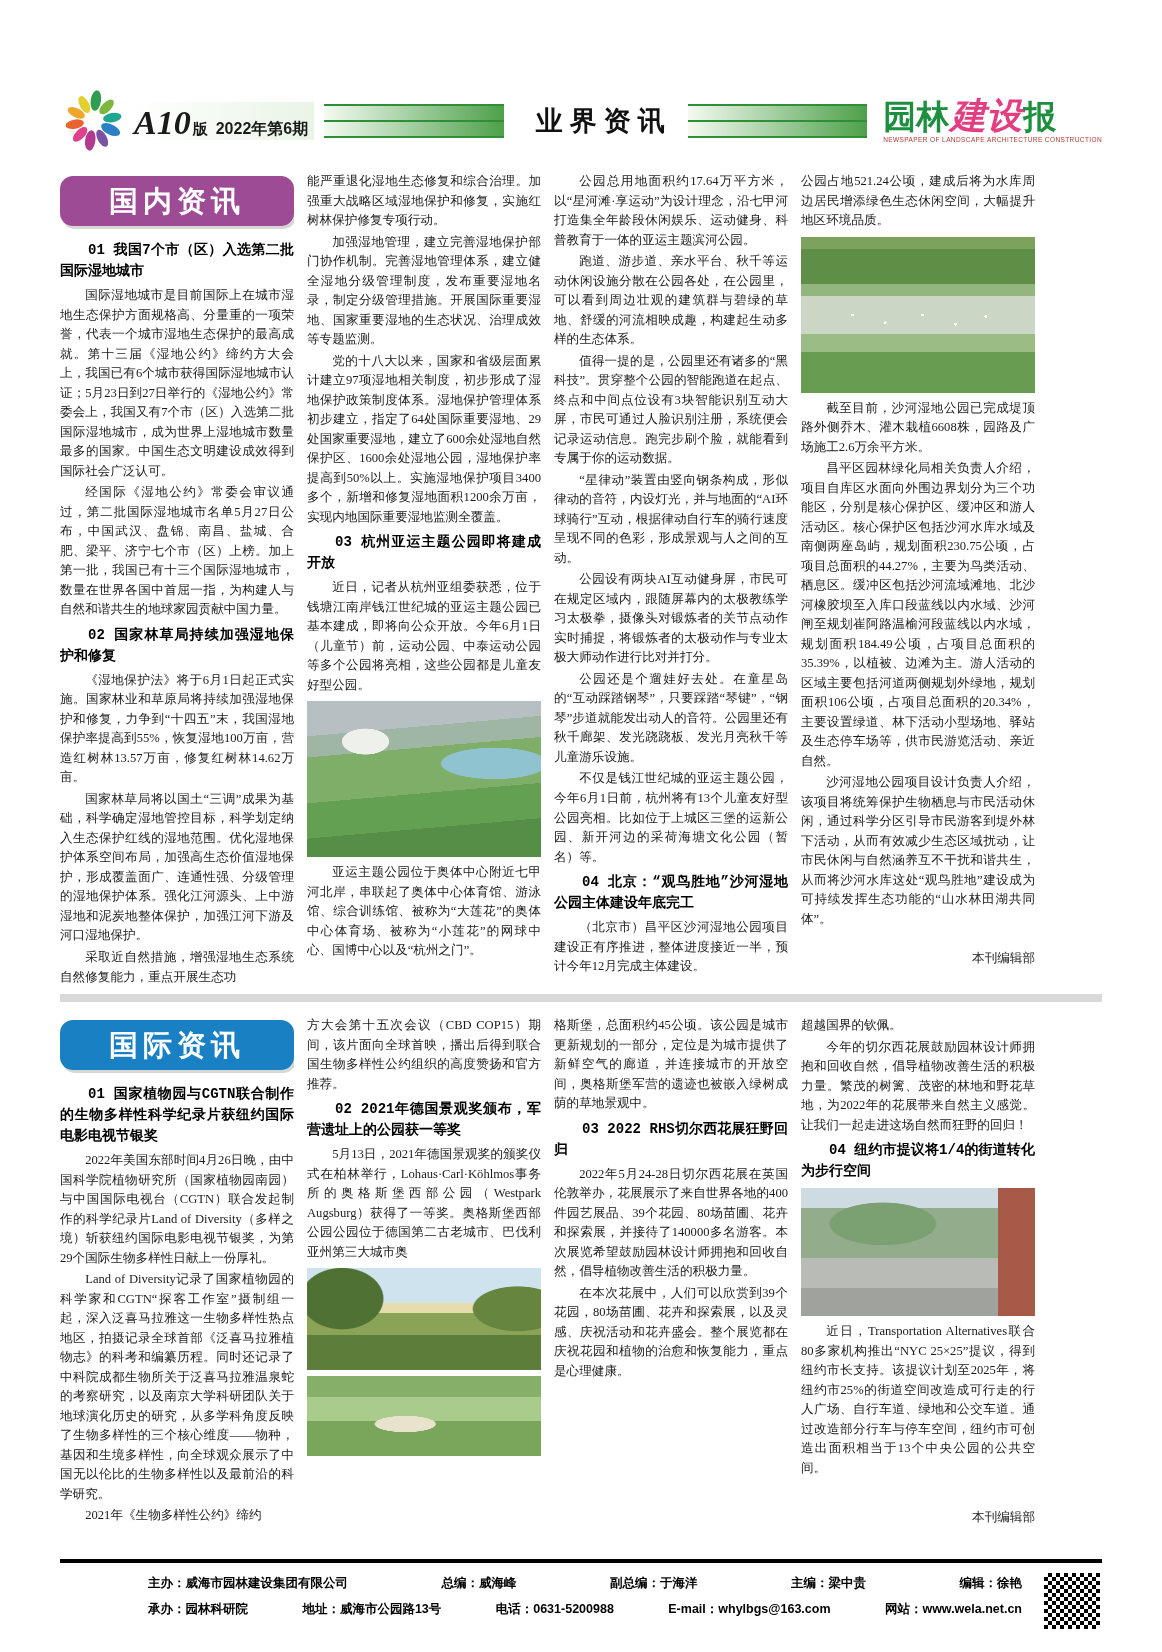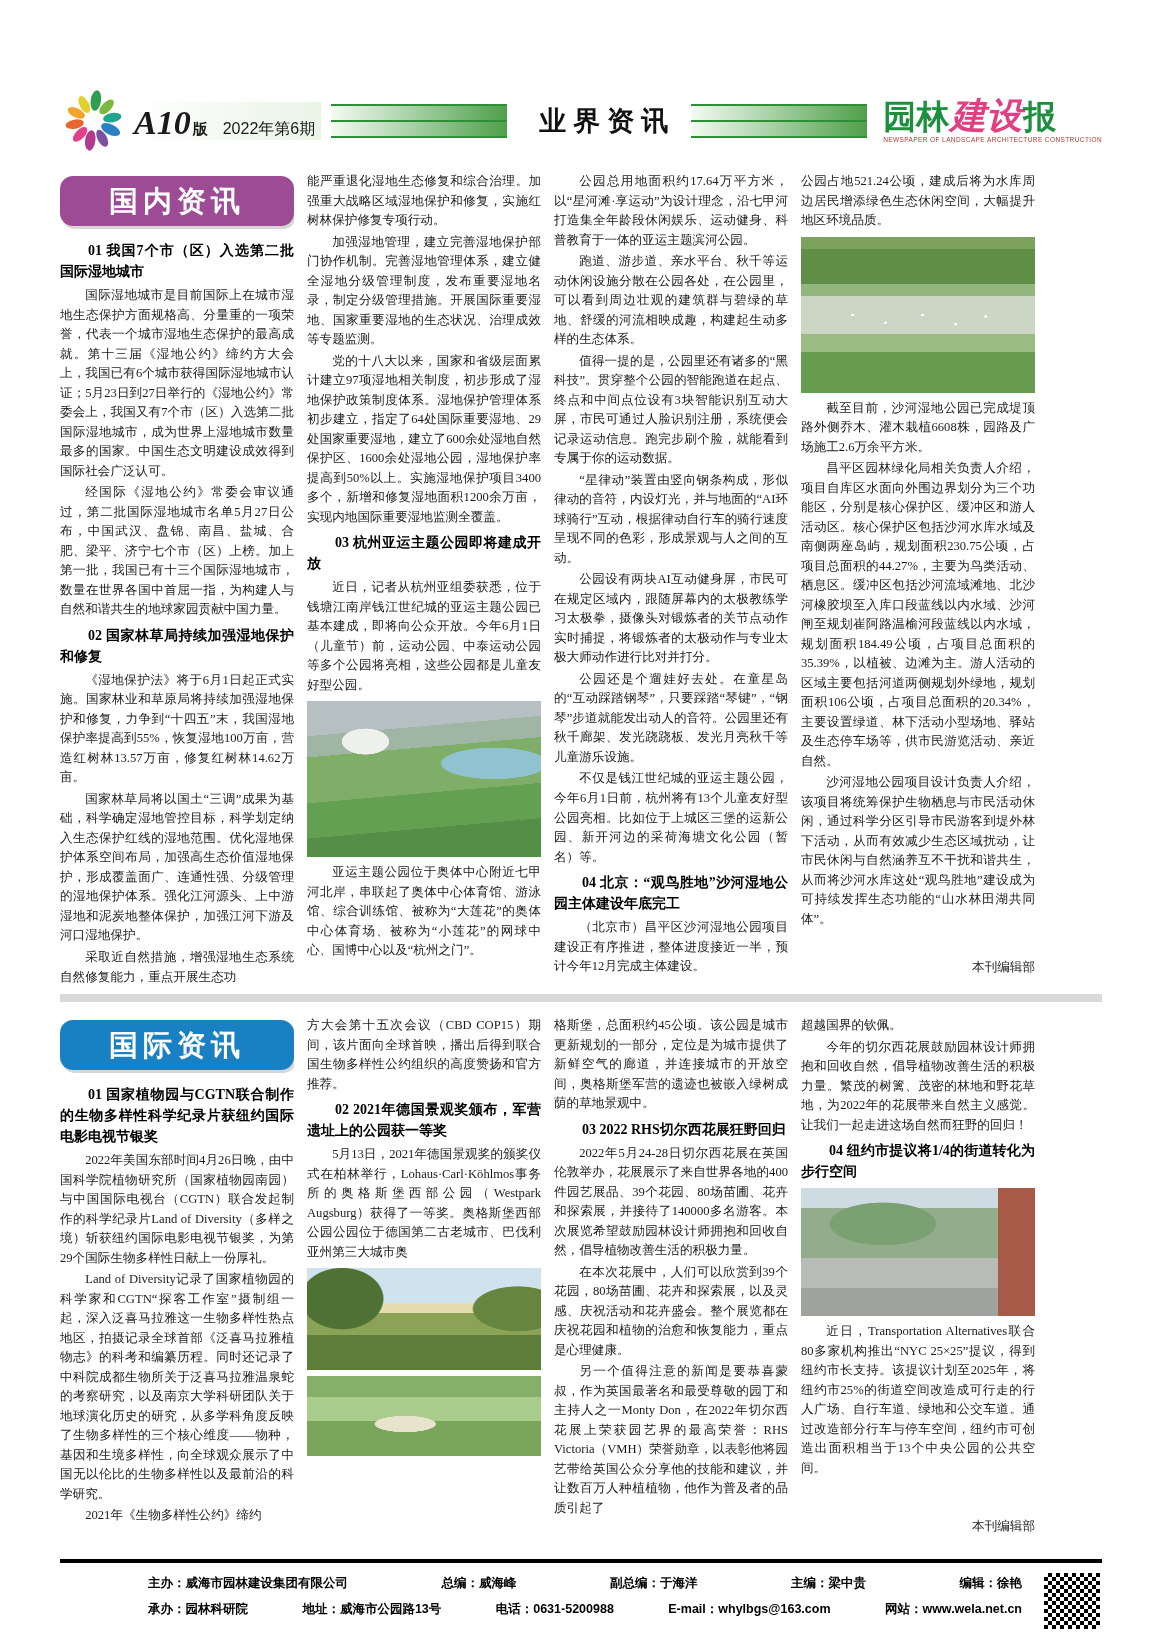--- a/index.html
+++ b/index.html
@@ -7,21 +7,21 @@
         font-family:"Liberation Serif",serif;color:#1a1a1a;}
   .inner{padding:0 60px;}
 
   
   .header{margin:84px 60px 0;height:74px;display:flex;align-items:center;}
   .logo{width:66px;height:66px;flex:0 0 auto;margin-right:6px;}
   .pagenum{display:flex;align-items:baseline;flex:0 0 auto;margin-right:10px;
            background:linear-gradient(90deg,#ffffff,#e9f4e6);padding:4px 6px 0 2px;}
   .a10{font-family:"Liberation Serif",serif;font-style:italic;font-weight:700;font-size:34px;line-height:1;}
   .ban{font-family:"Liberation Sans",sans-serif;font-size:15px;font-weight:700;margin-left:2px;}
-  .issue{font-family:"Liberation Sans",sans-serif;font-size:16px;font-weight:400;margin-left:15px;text-align:right;}
+  .issue{font-family:"Liberation Sans",sans-serif;font-size:16px;font-weight:700;margin-left:8px;text-align:right;}
   .bar{flex:1 1 auto;height:34px;align-self:center;
        background:
          linear-gradient(180deg,#2f8f36 0 2px,rgba(0,0,0,0) 2px calc(50% - 1px),
                          #2f8f36 calc(50% - 1px) calc(50% + 1px),
                          rgba(0,0,0,0) calc(50% + 1px) calc(100% - 2px),#2f8f36 calc(100% - 2px)),
          linear-gradient(90deg,#f4faf2,#4ea04a);}
   .bar.left{margin:0 16px 0 0;}
   .bar.right{margin:0 16px;}
   .sect-title{flex:0 0 auto;font-family:"Liberation Sans",sans-serif;font-weight:700;
               font-size:27px;letter-spacing:7px;color:#111;margin-left:16px;}
@@ -33,25 +33,25 @@
 
   
   .sections{margin-top:14px;}
   .section{overflow:hidden;}
   .divider{height:8px;background:#d9d9d9;margin:10px 0 14px;}
   .columns{display:flex;gap:13px;height:100%;}
   .col{width:234px;flex:0 0 auto;height:100%;overflow:hidden;position:relative;}
   .section-label{height:50px;line-height:50px;text-align:center;color:#fff;
                  font-family:"Liberation Sans",sans-serif;font-weight:700;font-size:29px;
                  letter-spacing:5px;margin:4px 0 14px;box-shadow:2px 3px 0 #d7d7d7;border-radius:13px;}
-  .art-heading{font-family:Liberation Serif, serif;font-weight:700;font-size:14px;
+  .art-heading{font-family:Liberation Mono, monospace;font-weight:700;font-size:14px;
                line-height:1.5;margin:5px 0 4px;text-indent:2em;text-align:justify;color:#000;}
   .para{font-size:12.6px;line-height:1.55;margin:0 0 2px;text-indent:2em;text-align:justify;}
   .para.noindent{text-indent:0;}
-  .signoff{position:absolute;right:0;bottom:8px;font-size:12.6px;background:#fff;padding-left:8px;}
+  .signoff{position:absolute;right:0;bottom:17px;font-size:12.6px;background:#fff;padding-left:8px;}
 
   
   .ph{width:100%;margin:6px 0;background-color:#9db89a;}
   .ph-hangzhou{background:
      radial-gradient(ellipse 40px 22px at 25% 26%, #eef0ec 0 58%, rgba(0,0,0,0) 60%),
      radial-gradient(ellipse 95px 28px at 80% 40%, #8fc3cf 0 55%, rgba(0,0,0,0) 57%),
      linear-gradient(175deg,#b6bfc2 0 20%,#9fb6a4 20% 32%,#7eae67 32% 58%,#63a052 58% 78%,#558f47 78% 100%);}
   .ph-wetland{background:
      radial-gradient(circle 2px at 22% 50%, #fff 0 70%, rgba(0,0,0,0) 71%),
      radial-gradient(circle 2px at 36% 55%, #fff 0 70%, rgba(0,0,0,0) 71%),
@@ -178,21 +178,20 @@
               <h3 class="art-heading">02 2021年德国景观奖颁布，军营遗址上的公园获一等奖</h3>
               <p class="para">5月13日，2021年德国景观奖的颁奖仪式在柏林举行，Lohaus·Carl·Köhlmos事务所的奥格斯堡西部公园（Westpark Augsburg）获得了一等奖。奥格斯堡西部公园公园位于德国第二古老城市、巴伐利亚州第三大城市奥</p>
               <div class="ph ph-westpark" style="height: 102px;"></div>
               <div class="ph ph-westpark2" style="height: 80px;"></div>
             </div>
             <div class="col">
               <p class="para noindent">格斯堡，总面积约45公顷。该公园是城市更新规划的一部分，定位是为城市提供了新鲜空气的廊道，并连接城市的开放空间，奥格斯堡军营的遗迹也被嵌入绿树成荫的草地景观中。</p>
               <h3 class="art-heading">03 2022 RHS切尔西花展狂野回归</h3>
               <p class="para">2022年5月24-28日切尔西花展在英国伦敦举办，花展展示了来自世界各地的400件园艺展品、39个花园、80场苗圃、花卉和探索展，并接待了140000多名游客。本次展览希望鼓励园林设计师拥抱和回收自然，倡导植物改善生活的积极力量。</p>
               <p class="para">在本次花展中，人们可以欣赏到39个花园，80场苗圃、花卉和探索展，以及灵感、庆祝活动和花卉盛会。整个展览都在庆祝花园和植物的治愈和恢复能力，重点是心理健康。</p>
-              <p class="para">另一个值得注意的新闻是要恭喜蒙叔，作为英国最著名和最受尊敬的园丁和主持人之一Monty Don，在2022年切尔西花展上荣获园艺界的最高荣誉：RHS Victoria（VMH）荣誉勋章，以表彰他将园艺带给英国公众分享他的技能和建议，并让数百万人种植植物，他作为普及者的品质引起了</p>
             </div>
             <div class="col">
               <p class="para noindent">超越国界的钦佩。</p>
               <p class="para">今年的切尔西花展鼓励园林设计师拥抱和回收自然，倡导植物改善生活的积极力量。繁茂的树篱、茂密的林地和野花草地，为2022年的花展带来自然主义感觉。让我们一起走进这场自然而狂野的回归！</p>
               <h3 class="art-heading">04 纽约市提议将1/4的街道转化为步行空间</h3>
               <div class="ph ph-nyc" style="height: 128px;"></div>
               <p class="para">近日，Transportation Alternatives联合80多家机构推出“NYC 25×25”提议，得到纽约市长支持。该提议计划至2025年，将纽约市25%的街道空间改造成可行走的行人广场、自行车道、绿地和公交车道。通过改造部分行车与停车空间，纽约市可创造出面积相当于13个中央公园的公共空间。</p>
               <div class="signoff">本刊编辑部</div>
             </div>
           </div>

